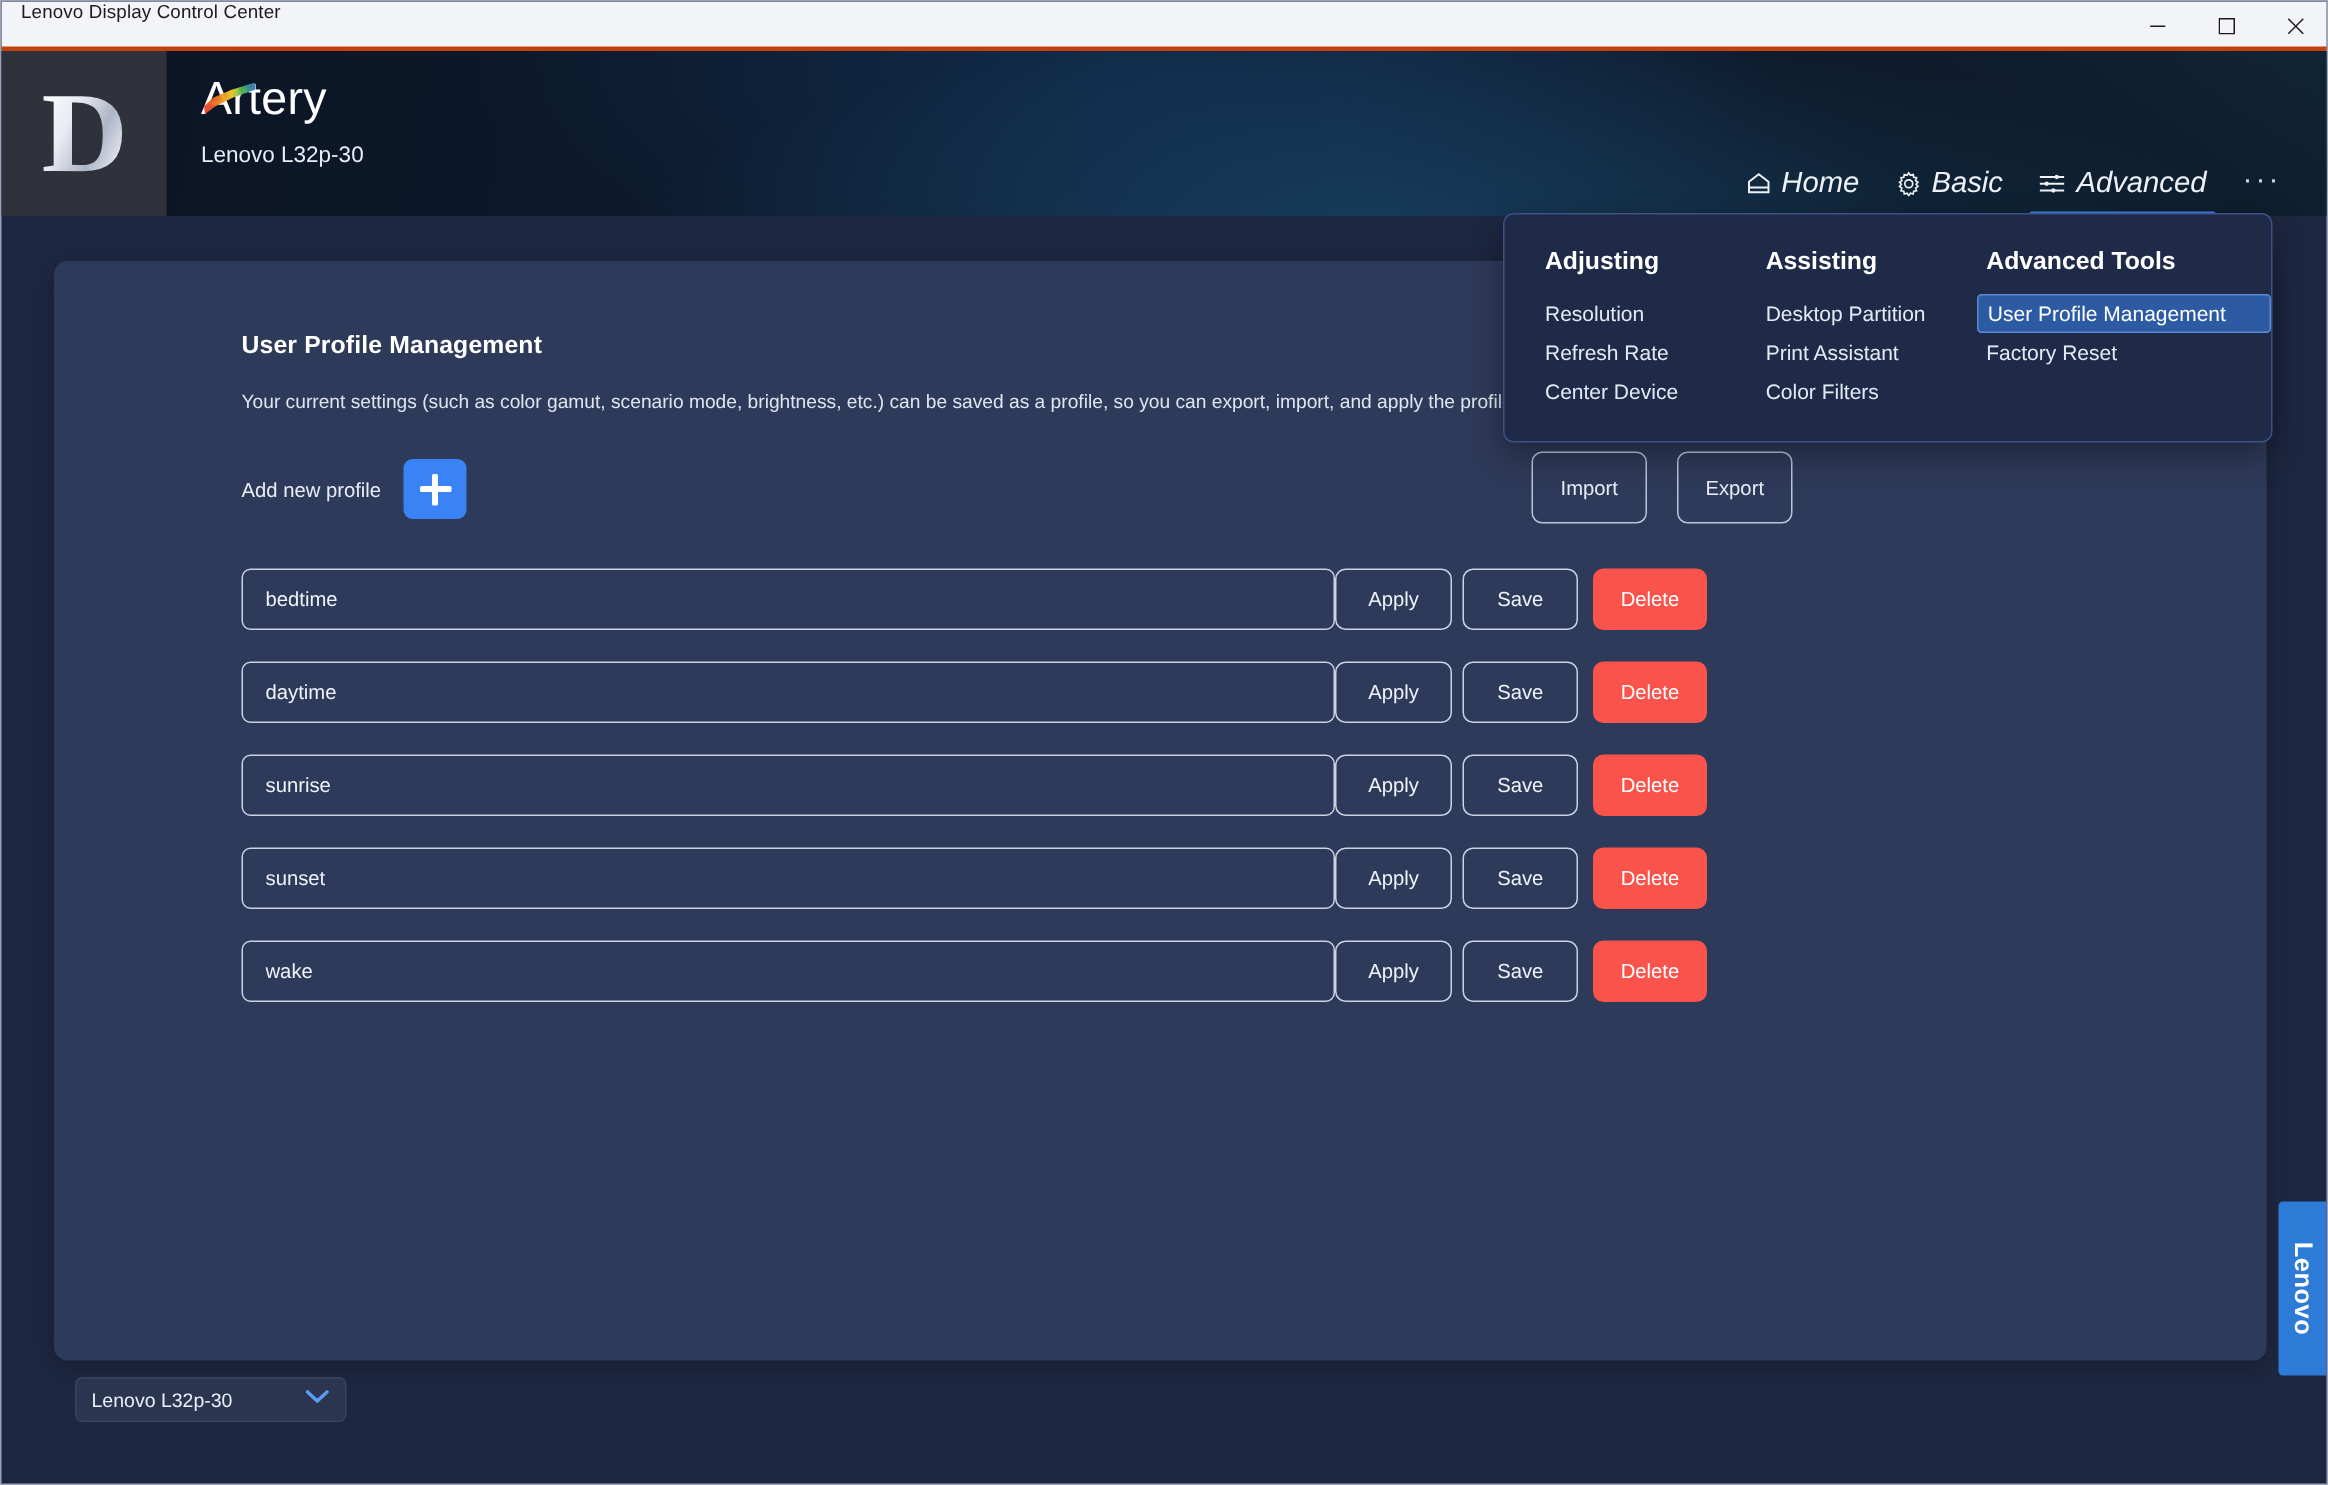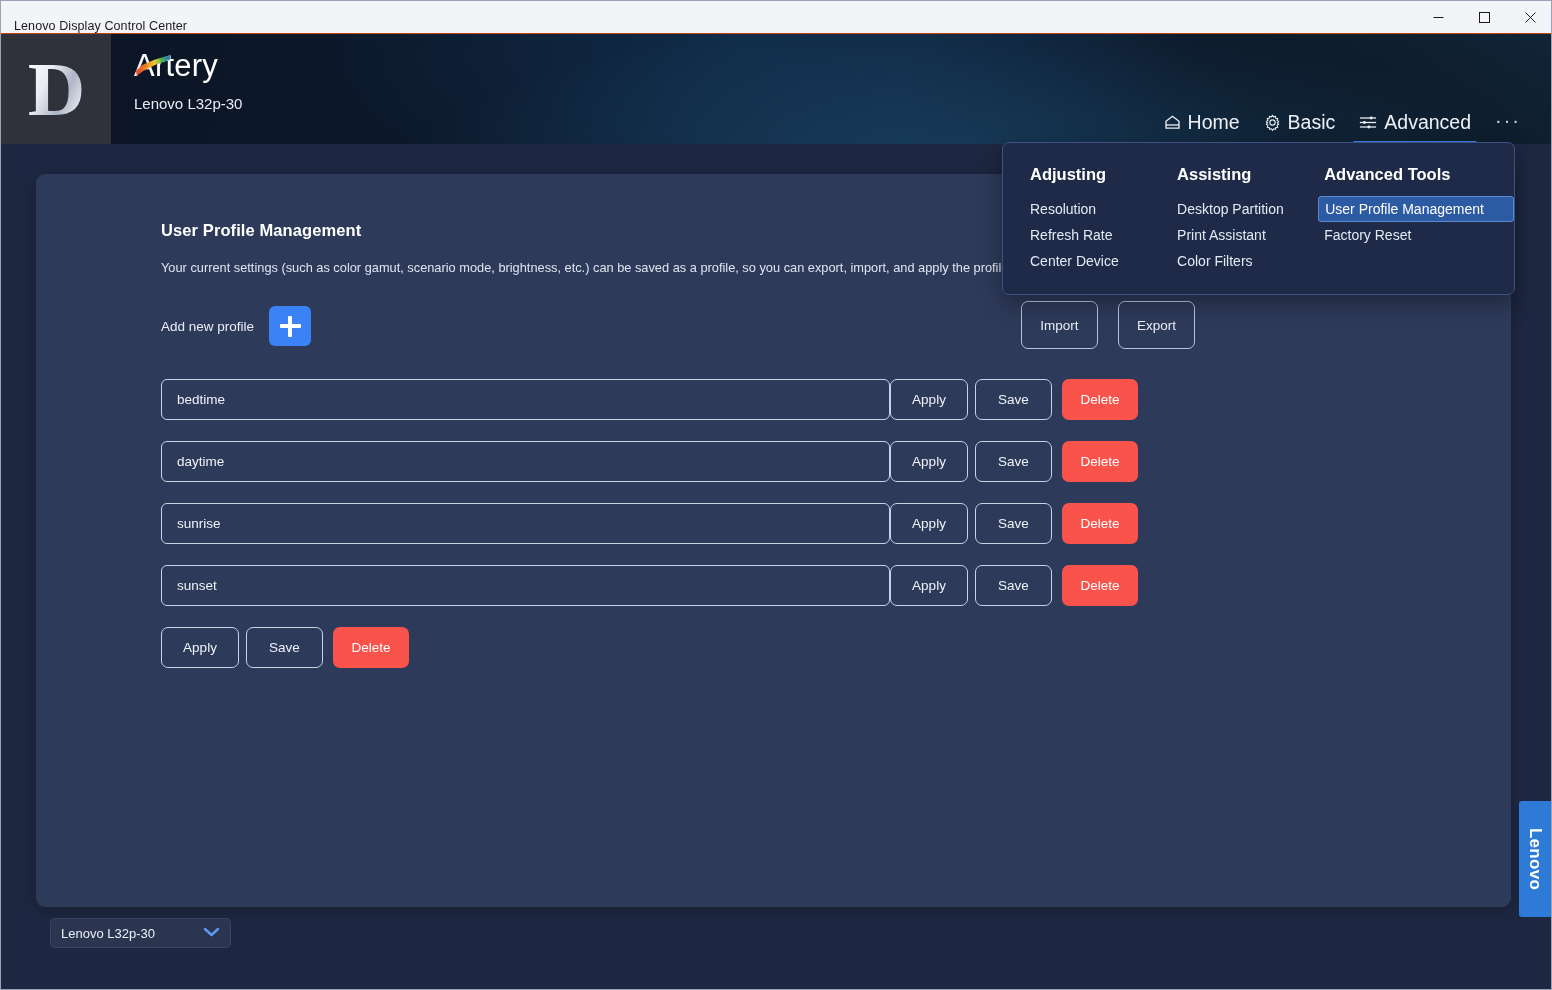--- a/index.html
+++ b/index.html
@@ -15,22 +15,22 @@
     position: relative;
     width: 1552px; height: 990px;
     background: #1e2741;
     border: 1px solid #9aa3b5;
     overflow: hidden;
   }
   .titlebar {
     position: absolute; top: 0; left: 0;
     width: 1552px; height: 33px;
     background: #f3f4f8;
-    display: flex; align-items: flex-end;
-    border-bottom: 1px solid #c2410c;
+    display: flex; align-items: flex-start;
+    border-bottom: 3px solid #c2410c;
   }
   .titlebar-text {
     font-size: 12.5px; color: #1b1b1b;
     margin-left: 13px; letter-spacing: .1px;
   }
   .win-controls {
     position: absolute; right: 0; top: 0;
     height: 33px; display: flex;
   }
   .win-btn {
@@ -101,20 +101,21 @@
     position: absolute; right: 22px; bottom: 0;
     display: flex; align-items: flex-end; gap: 0;
     z-index: 4;
   }
   .navitem {
     display: flex; align-items: center; gap: 7px;
     padding: 6px 12px 10px 12px;
     color: #eef2f8; font-size: 19.5px;
     position: relative; cursor: pointer;
     white-space: nowrap;
+    font-style: italic;
   }
   .navitem.active::after {
     content: ""; position: absolute;
     left: 6px; right: 6px; bottom: 0; height: 3px;
     background: #3b82e8; border-radius: 2px;
   }
   .navitem svg { display: block; }
   .navdots {
     padding: 6px 10px 14px 12px;
     color: #cdd5e2; font-size: 20px; letter-spacing: 2px;
@@ -380,20 +381,21 @@
           <button class="rbtn save">Save</button>
           <button class="rbtn delete">Delete</button>
         </div>
         <div class="prow">
           <input class="prow-input" type="text" value="sunset" style="">
           <button class="rbtn apply">Apply</button>
           <button class="rbtn save">Save</button>
           <button class="rbtn delete">Delete</button>
         </div>
         <div class="prow">
+          <input class="prow-input" type="text" value="wake" style="">
           <button class="rbtn apply">Apply</button>
           <button class="rbtn save">Save</button>
           <button class="rbtn delete">Delete</button>
         </div>
       </div>
   </div>
 
   <div class="megamenu" id="megamenu">
       <div class="mm-col">
         <div class="mm-head">Adjusting</div>

